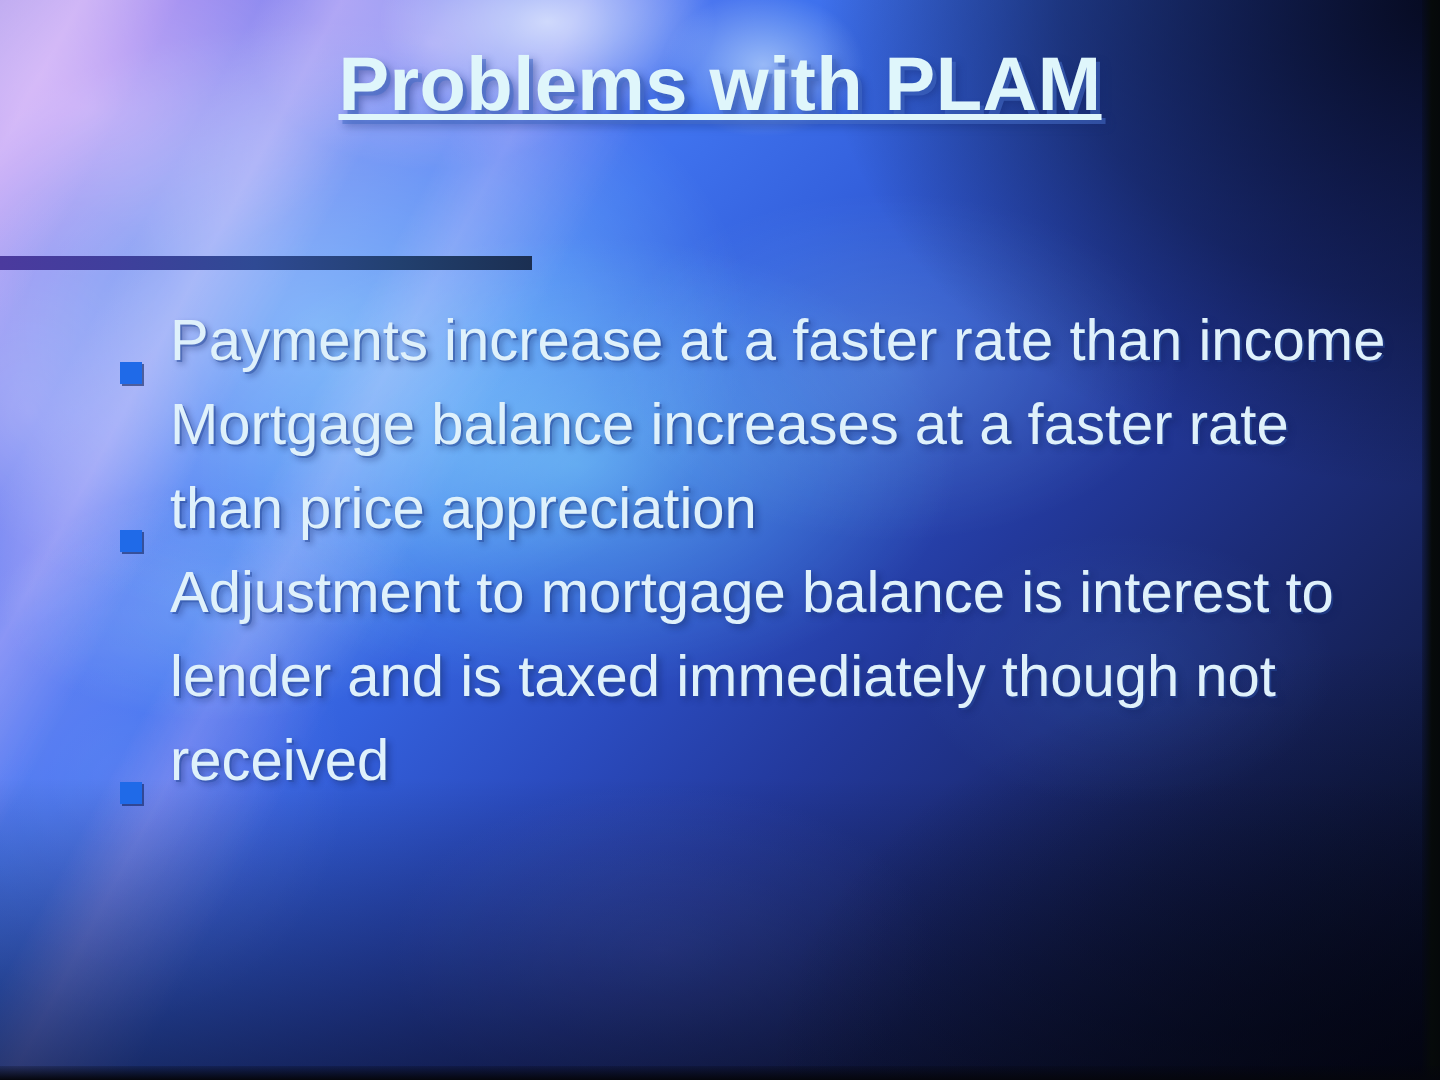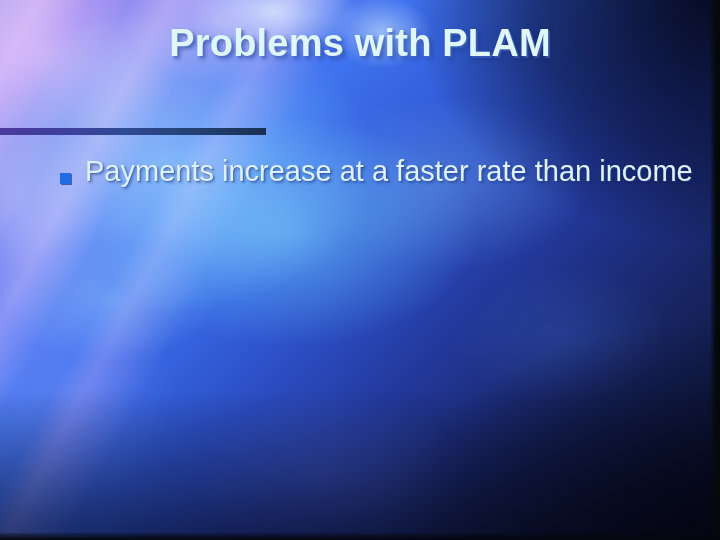--- a/index.html
+++ b/index.html
@@ -117,20 +117,21 @@
     top: 22px;
     text-align: center;
     font-size: 38px;
     font-weight: bold;
     letter-spacing: 0.2px;
     color: #dff6fb;
     text-shadow:
       2px 2px 0 rgba(70,110,200,0.55),
       3px 3px 4px rgba(20,40,110,0.45);
     white-space: nowrap;
+    text-decoration: underline;
   }
 
   
   .divider {
     position: absolute;
     left: 0;
     top: 128px;
     width: 266px;
     height: 7px;
     background: linear-gradient(to right, #4b3a9e 0%, #3f3f9c 22%, #2f4a94 48%, #22406f 75%, #1b2f52 100%);
@@ -138,21 +139,21 @@
 
   
   .body {
     position: absolute;
     left: 60px;
     top: 150px;
     right: 18px;
   }
   .bullet-row {
     display: flex;
-    align-items: center;
+    align-items: flex-end;
     margin-bottom: 0px;
   }
   .bullet-marker {
     flex: 0 0 auto;
     width: 11px;
     height: 11px;
     margin-top: 14px;
     margin-right: 14px;
     background: #1f6ae8;
     box-shadow: 1px 1px 0 rgba(15,35,95,0.6);
@@ -186,17 +187,25 @@
 
   <div class="divider"></div>
 
   <div class="body">
 
     <div class="bullet-row">
       <span class="bullet-marker"></span>
       <span class="bullet-text">Payments increase at a faster rate than income</span>
     </div>
 
-
-
+    <div class="bullet-row">
+      <span class="bullet-marker"></span>
+      <span class="bullet-text">Mortgage balance increases at a faster rate than price appreciation</span>
+    </div>
+
+
+    <div class="bullet-row">
+      <span class="bullet-marker"></span>
+      <span class="bullet-text">Adjustment to mortgage balance is interest to lender and is taxed immediately though not received</span>
+    </div>
 
   </div>
 </div>
 
 </body></html>

